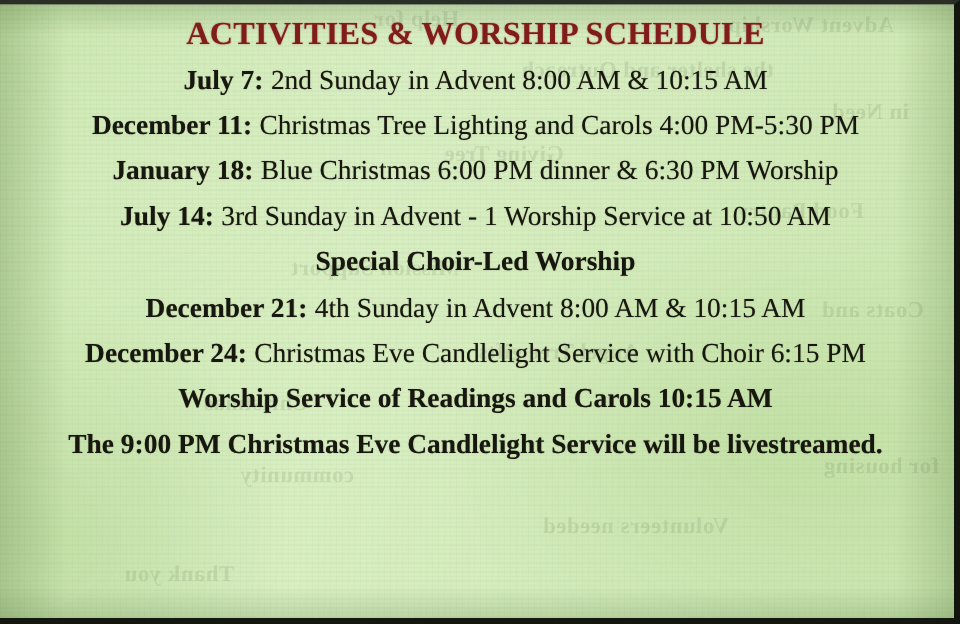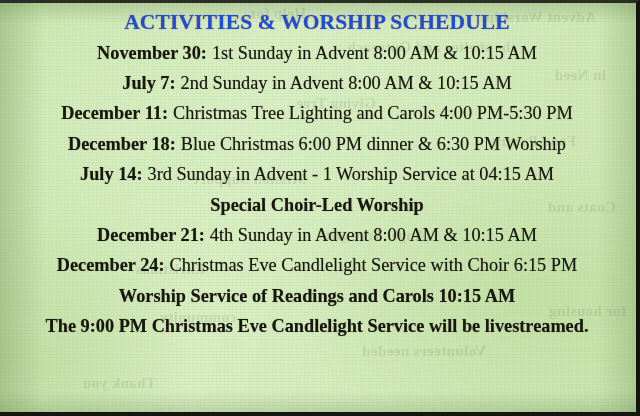--- a/index.html
+++ b/index.html
@@ -86,21 +86,21 @@
     position: relative;
     z-index: 5;
     width: 100%;
     height: 100%;
     box-sizing: border-box;
     padding: 9px 14px 6px 12px;
     text-align: center;
   }
 
   .doc-title {
-    color: #1d4ed8;
+    color: #7f1d1d;
     font-weight: bold;
     font-size: 21.5px;
     letter-spacing: 0.15px;
     line-height: 1.0;
     margin: 0 0 4px 0;
     text-shadow: 0 0 1.1px rgba(165,22,22,0.55);
   }
 
   .schedule-list {
     list-style: none;
@@ -155,25 +155,24 @@
     </div>
   <div class="paper-texture"></div>
   <div class="paper-grain"></div>
   <div class="edge-shade"></div>
 
   <div class="content">
 
     <h1 class="doc-title">ACTIVITIES &amp; WORSHIP SCHEDULE</h1>
 
     <ul class="schedule-list" id="schedule-list">
-        <li class="schedule-line"><span class="line-date">November 30:</span><span class="gap-sm"></span><span class="line-desc">1st Sunday in Advent  8:00 AM &amp; 10:15 AM</span></li>
         <li class="schedule-line"><span class="line-date">July 7:</span><span class="gap-sm"></span><span class="line-desc">2nd Sunday in Advent  8:00 AM &amp; 10:15 AM</span></li>
         <li class="schedule-line"><span class="line-date">December 11:</span><span class="gap-sm"></span><span class="line-desc">Christmas Tree Lighting and Carols 4:00 PM-5:30 PM</span></li>
-        <li class="schedule-line"><span class="line-date">December 18:</span><span class="gap-sm"></span><span class="line-desc">Blue Christmas  6:00 PM dinner &amp; 6:30 PM Worship</span></li>
-        <li class="schedule-line"><span class="line-date">July 14:</span><span class="gap-sm"></span><span class="line-desc">3rd Sunday in Advent - 1 Worship Service at 04:15 AM</span></li>
+        <li class="schedule-line"><span class="line-date">January 18:</span><span class="gap-sm"></span><span class="line-desc">Blue Christmas  6:00 PM dinner &amp; 6:30 PM Worship</span></li>
+        <li class="schedule-line"><span class="line-date">July 14:</span><span class="gap-sm"></span><span class="line-desc">3rd Sunday in Advent - 1 Worship Service at 10:50 AM</span></li>
         <li class="schedule-line is-continuation"><span class="line-desc">Special Choir-Led Worship</span></li>
         <li class="schedule-line"><span class="line-date">December 21:</span><span class="gap-sm"></span><span class="line-desc">4th Sunday in Advent  8:00 AM &amp; 10:15 AM</span></li>
         <li class="schedule-line"><span class="line-date">December 24:</span><span class="gap-sm"></span><span class="line-desc">Christmas Eve Candlelight Service with Choir 6:15 PM</span></li>
         <li class="schedule-line is-continuation"><span class="line-desc">Worship Service of Readings and Carols 10:15 AM</span></li>
         <li class="schedule-line is-bold is-continuation"><span class="line-desc">The 9:00 PM Christmas Eve Candlelight Service will be livestreamed.</span></li>
       </ul>
 
   </div>
 </div>
 

